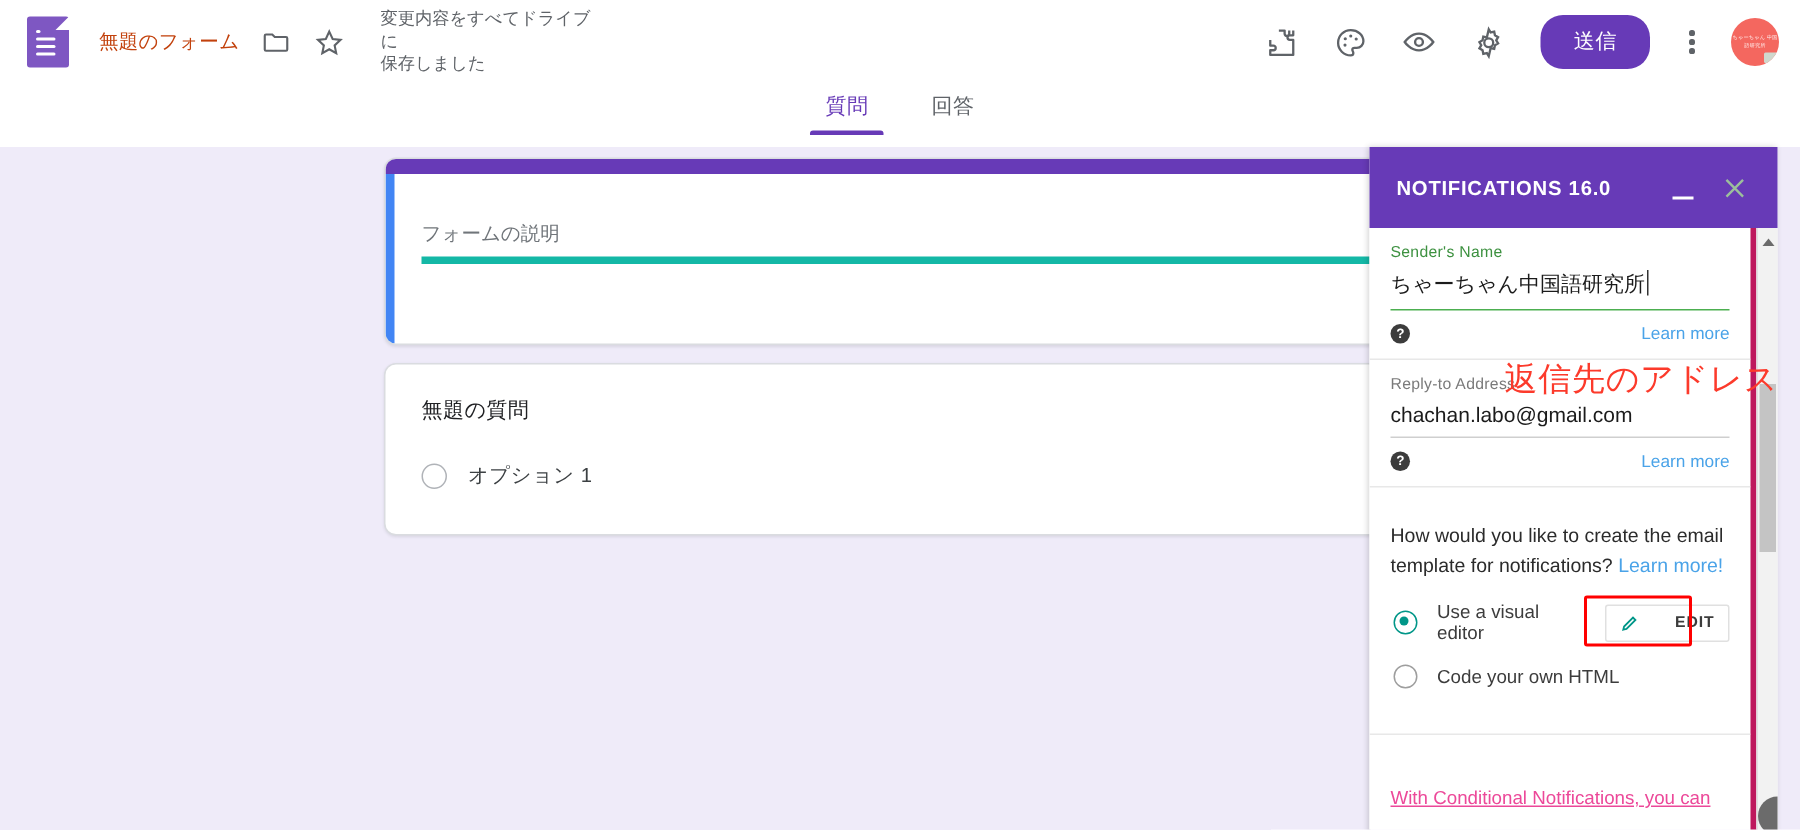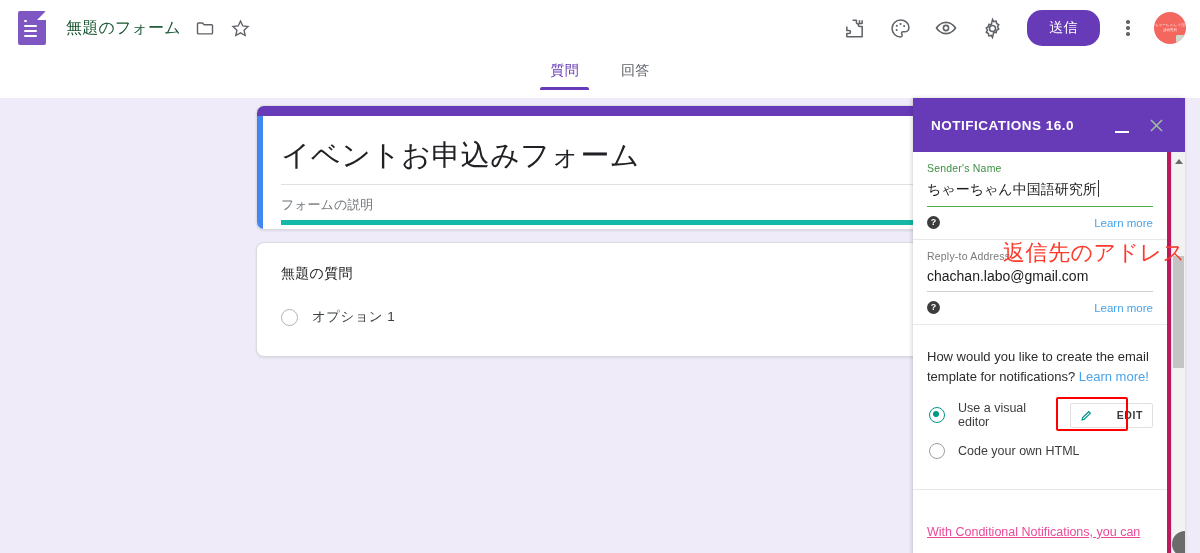--- a/index.html
+++ b/index.html
@@ -25,21 +25,21 @@
     border-width: 0 0 9px 9px; border-style: solid;
     border-color: transparent transparent #ffffff transparent;
   }
   .forms-logo .lines { position: absolute; left: 6px; top: 9px; }
   .forms-logo .lines i {
     display: block; width: 13px; height: 2px; background: #fff; margin-bottom: 3px;
     border-radius: 1px;
   }
   .forms-logo .lines i:first-child { width: 3px; }
   .doc-title {
-    margin-left: 20px; font-size: 16px; color: #14532d; letter-spacing: .2px;
+    margin-left: 20px; font-size: 13px; color: #c2410c; letter-spacing: .2px;
     white-space: nowrap;
   }
   .hdr-icon {
     width: 24px; height: 24px; margin-left: 12px; display: flex;
     align-items: center; justify-content: center; color: #5f6368; flex: none;
   }
   .hdr-icon svg { display: block; }
   .save-status {
     margin-left: 22px; font-size: 11.5px; color: #5f6368; line-height: 15px;
     max-width: 150px; white-space: pre-line;
@@ -251,20 +251,22 @@
         <path d="M3 7a1 1 0 0 1 1-1h5l2 2h9a1 1 0 0 1 1 1v9a1 1 0 0 1-1 1H4a1 1 0 0 1-1-1z"></path>
       </svg>
     </div>
 
     <div class="hdr-icon">
       <svg width="21" height="21" viewBox="0 0 24 24" fill="none" stroke="#5f6368" stroke-width="1.6">
         <path d="M12 3.5l2.6 5.6 6 .7-4.5 4.2 1.2 6-5.3-3-5.3 3 1.2-6L3.4 9.8l6-.7z"></path>
       </svg>
     </div>
 
+    <div class="save-status">変更内容をすべてドライブに
+保存しました</div>
 
     <div class="hdr-spacer"></div>
 
     <div class="hdr-right">
       <div class="hdr-icon">
         <svg width="23" height="23" viewBox="0 0 24 24" fill="none" stroke="#5f6368" stroke-width="1.6" stroke-linejoin="round">
           <path d="M10 3.5h4v2.2a1.6 1.6 0 1 0 3.2 0V3.5M4 10v4h2.2a1.6 1.6 0 1 1 0 3.2H4v3.3h16V10h-2.4a1.6 1.6 0 1 1 0-3.2H20V3.5"></path>
         </svg>
       </div>
 
@@ -312,21 +314,20 @@
     <div class="tab active">質問</div>
     <div class="tab">回答</div>
   </div>
 
   <div class="body-area">
 
     <div class="card title-card">
       <div class="top-bar"></div>
       <div class="sel-bar"></div>
       <div class="inner">
-        <div class="form-title">イベントお申込みフォーム</div>
         <div class="form-desc">フォームの説明</div>
       </div>
     </div>
 
     <div class="card q-card">
       <div class="q-title">無題の質問</div>
       <div class="q-option">
         <div class="radio-o"></div>
         <span>オプション 1</span>
       </div>

